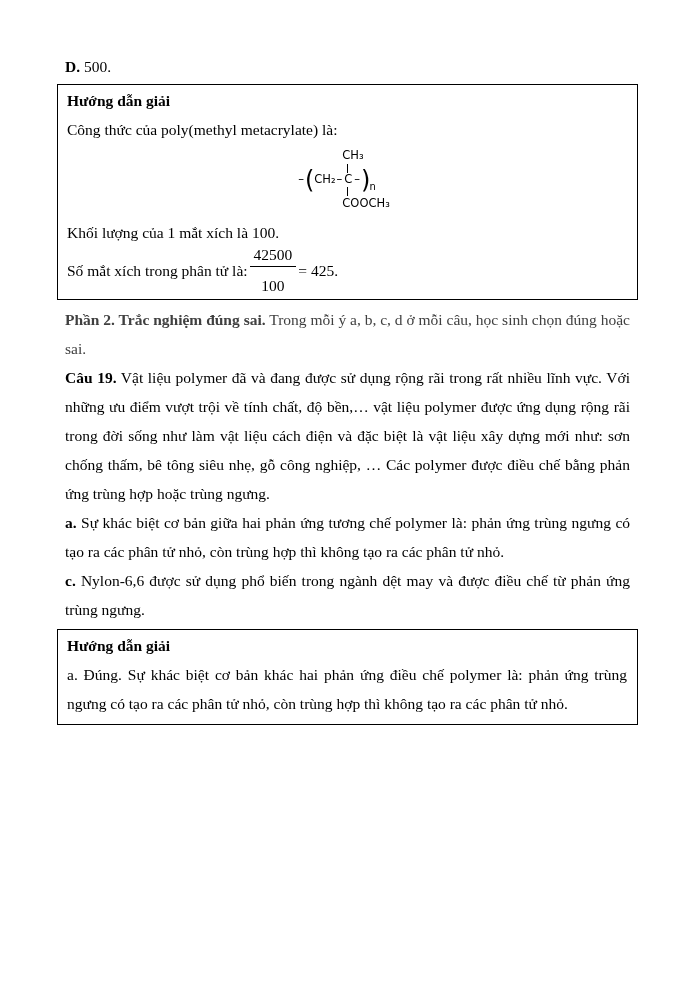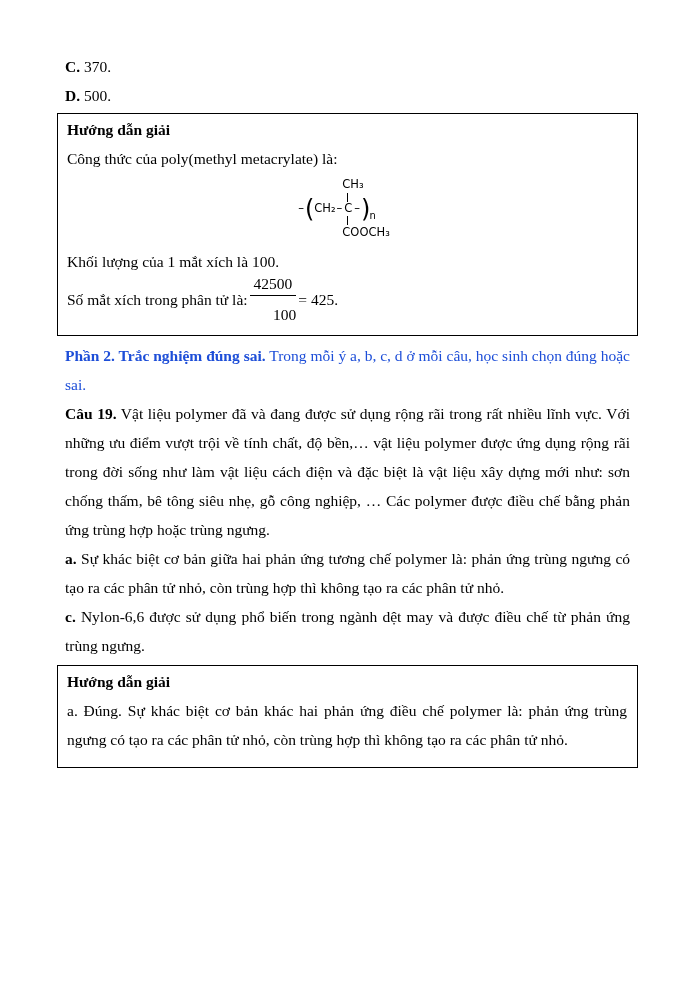--- a/index.html
+++ b/index.html
@@ -4,24 +4,24 @@
 <style>
   html,body{margin:0;padding:0;background:#888;}
   .page{
     width:694px;height:982px;background:#ffffff;box-sizing:border-box;
     padding:52px 64px 0 65px;
     font-family:"Liberation Serif",serif;font-size:15.5px;line-height:29px;color:#000;
     position:relative;overflow:hidden;margin:0 auto;
   }
   p{margin:0;text-align:justify;}
   b{font-weight:bold;}
-  .box{border:1px solid #000;margin:3px -8px 5px -8px;padding:1px 10px 13px 9px;}
-  .red{color:#1d4ed8;}
+  .box{border:1px solid #000;margin:3px -8px 5px -8px;padding:1px 10px 6px 9px;}
+  .red{color:#404040;}
   .frac-line{display:flex;align-items:center;gap:2px;height:46px;text-align:left;}
-  .frac{display:inline-block;text-align:right;vertical-align:middle;line-height:1.25;font-size:15.5px;}
+  .frac{display:inline-block;text-align:center;vertical-align:middle;line-height:1.25;font-size:15.5px;}
   .frac .num{display:block;border-bottom:1px solid #000;padding:0 4px 1px;}
   .frac .den{display:block;padding-top:1px;margin-top:8px;}
   
   .chem-wrap{display:flex;justify-content:center;}
   .chem{
     position:relative;width:fit-content;margin:2px 0 2px -20px;padding:25px 0 27px;
     font-family:"DejaVu Sans",sans-serif;font-size:11.5px;line-height:1;color:#000;
     display:flex;align-items:center;
   }
   .chem .paren{font-size:24px;line-height:18px;position:relative;top:0;font-weight:400;}
@@ -32,21 +32,20 @@
   .chem .vtop{position:absolute;left:-1px;bottom:24px;white-space:nowrap;margin-top:28px;}
   .chem .vbot{position:absolute;left:-1px;top:24px;white-space:nowrap;}
   .chem .nsub{font-size:10px;position:relative;top:7px;left:-1px;}
   .spacer-2{height:2px;}
 </style>
 </head>
 <body>
 
 <div class="page">
 
-  <p><b>C.</b> <span>370.</span></p>
   <p><b>D.</b> <span>500.</span></p>
 
   <div class="box">
     <p><b>Hướng dẫn giải</b></p>
     <p>Công thức của poly(methyl metacrylate) là:</p>
 
     <div class="chem-wrap">
       <div class="chem">
         <span class="bond-h">–</span>
         <span class="paren">(</span>

